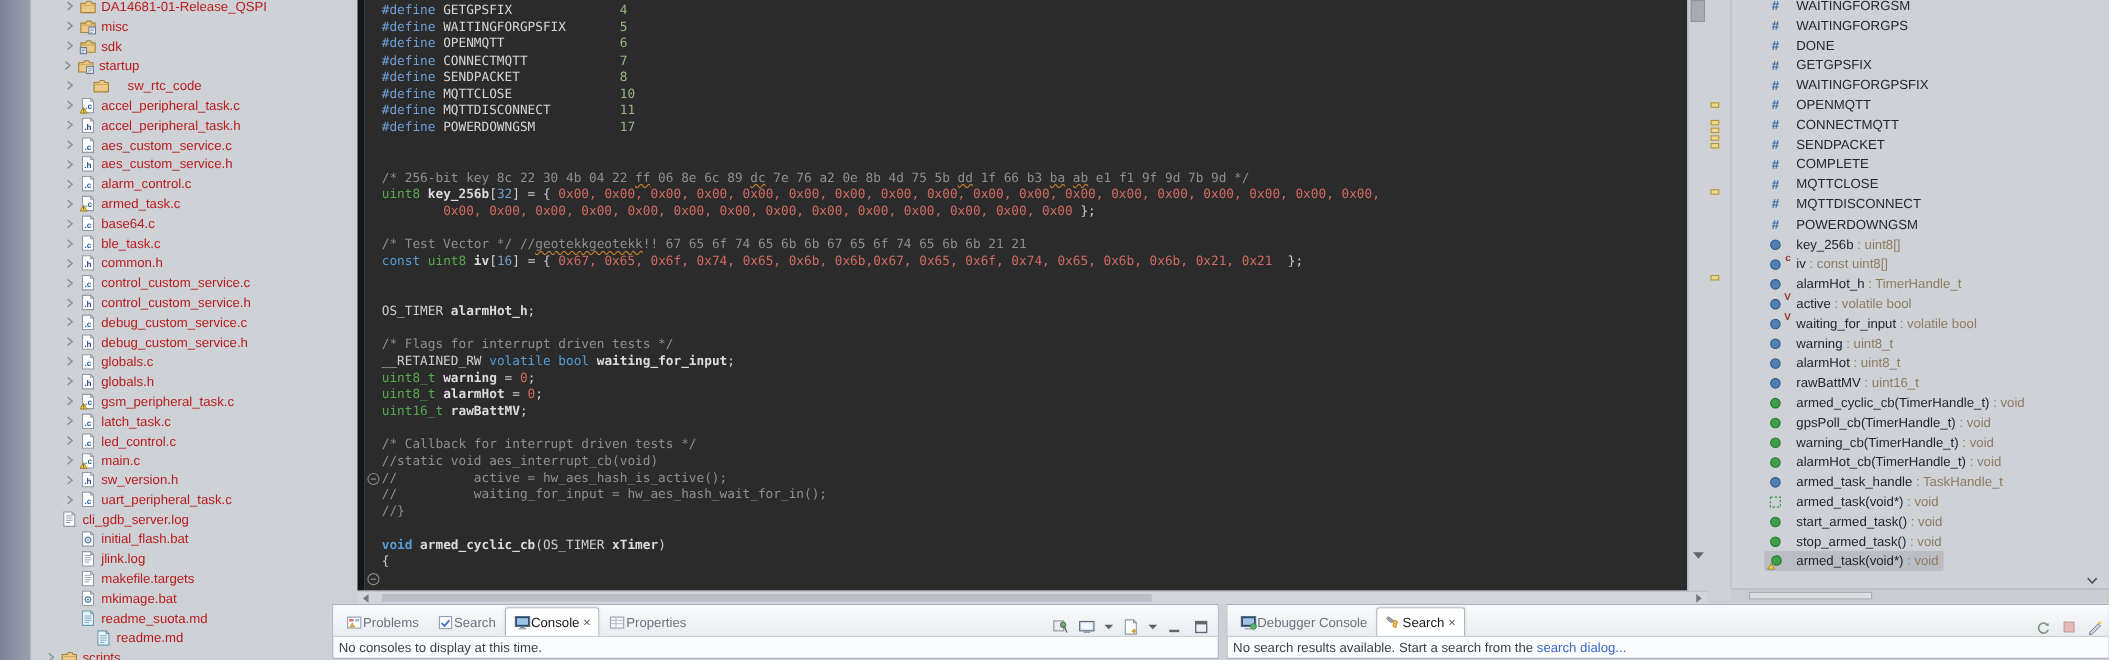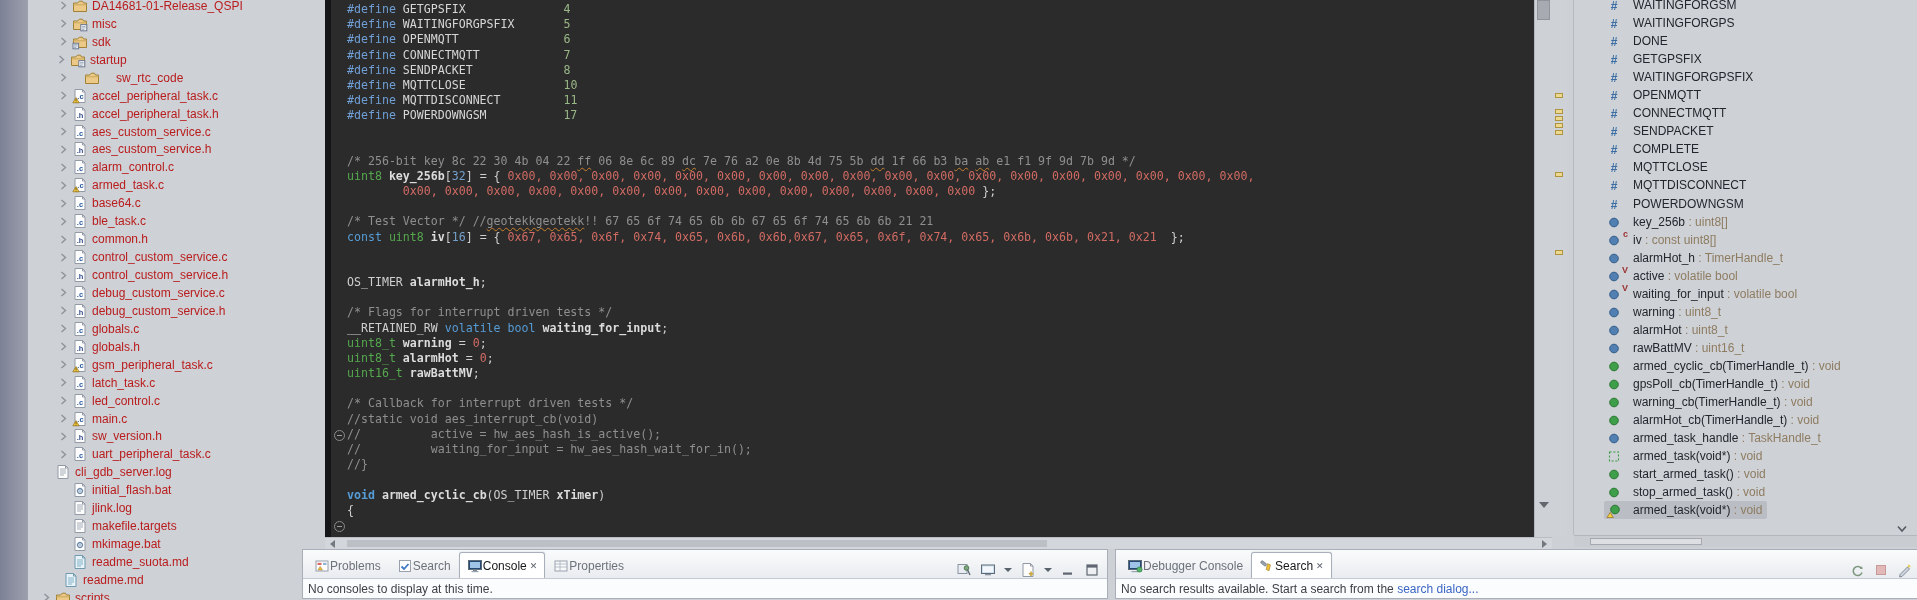--- a/index.html
+++ b/index.html
@@ -554,21 +554,21 @@
           <span class="chev"></span>
           <span class="ticn">
             <svg width="16" height="16" viewBox="0 0 16 16">
               <path d="M3 1.5 h7.5 l2.5 2.5 v10.5 h-10 z" fill="#e7f3f8" stroke="#6f9ab0"></path>
               <path d="M10.5 1.5 v2.5 h2.5" fill="none" stroke="#6f9ab0"></path>
               <path d="M5 6 h6 M5 8 h6 M5 10 h6 M5 12 h4" stroke="#79aac2" stroke-width="0.9"></path>
             </svg>
           </span>
           <span class="tlabel">readme_suota.md</span>
         </div>
-        <div class="tree-row" style="padding-left: 18px;">
+        <div class="tree-row" style="padding-left: 41px;">
           <span class="chev"></span>
           <span class="ticn">
             <svg width="16" height="16" viewBox="0 0 16 16">
               <path d="M3 1.5 h7.5 l2.5 2.5 v10.5 h-10 z" fill="#e7f3f8" stroke="#6f9ab0"></path>
               <path d="M10.5 1.5 v2.5 h2.5" fill="none" stroke="#6f9ab0"></path>
               <path d="M5 6 h6 M5 8 h6 M5 10 h6 M5 12 h4" stroke="#79aac2" stroke-width="0.9"></path>
             </svg>
           </span>
           <span class="tlabel">readme.md</span>
         </div>

